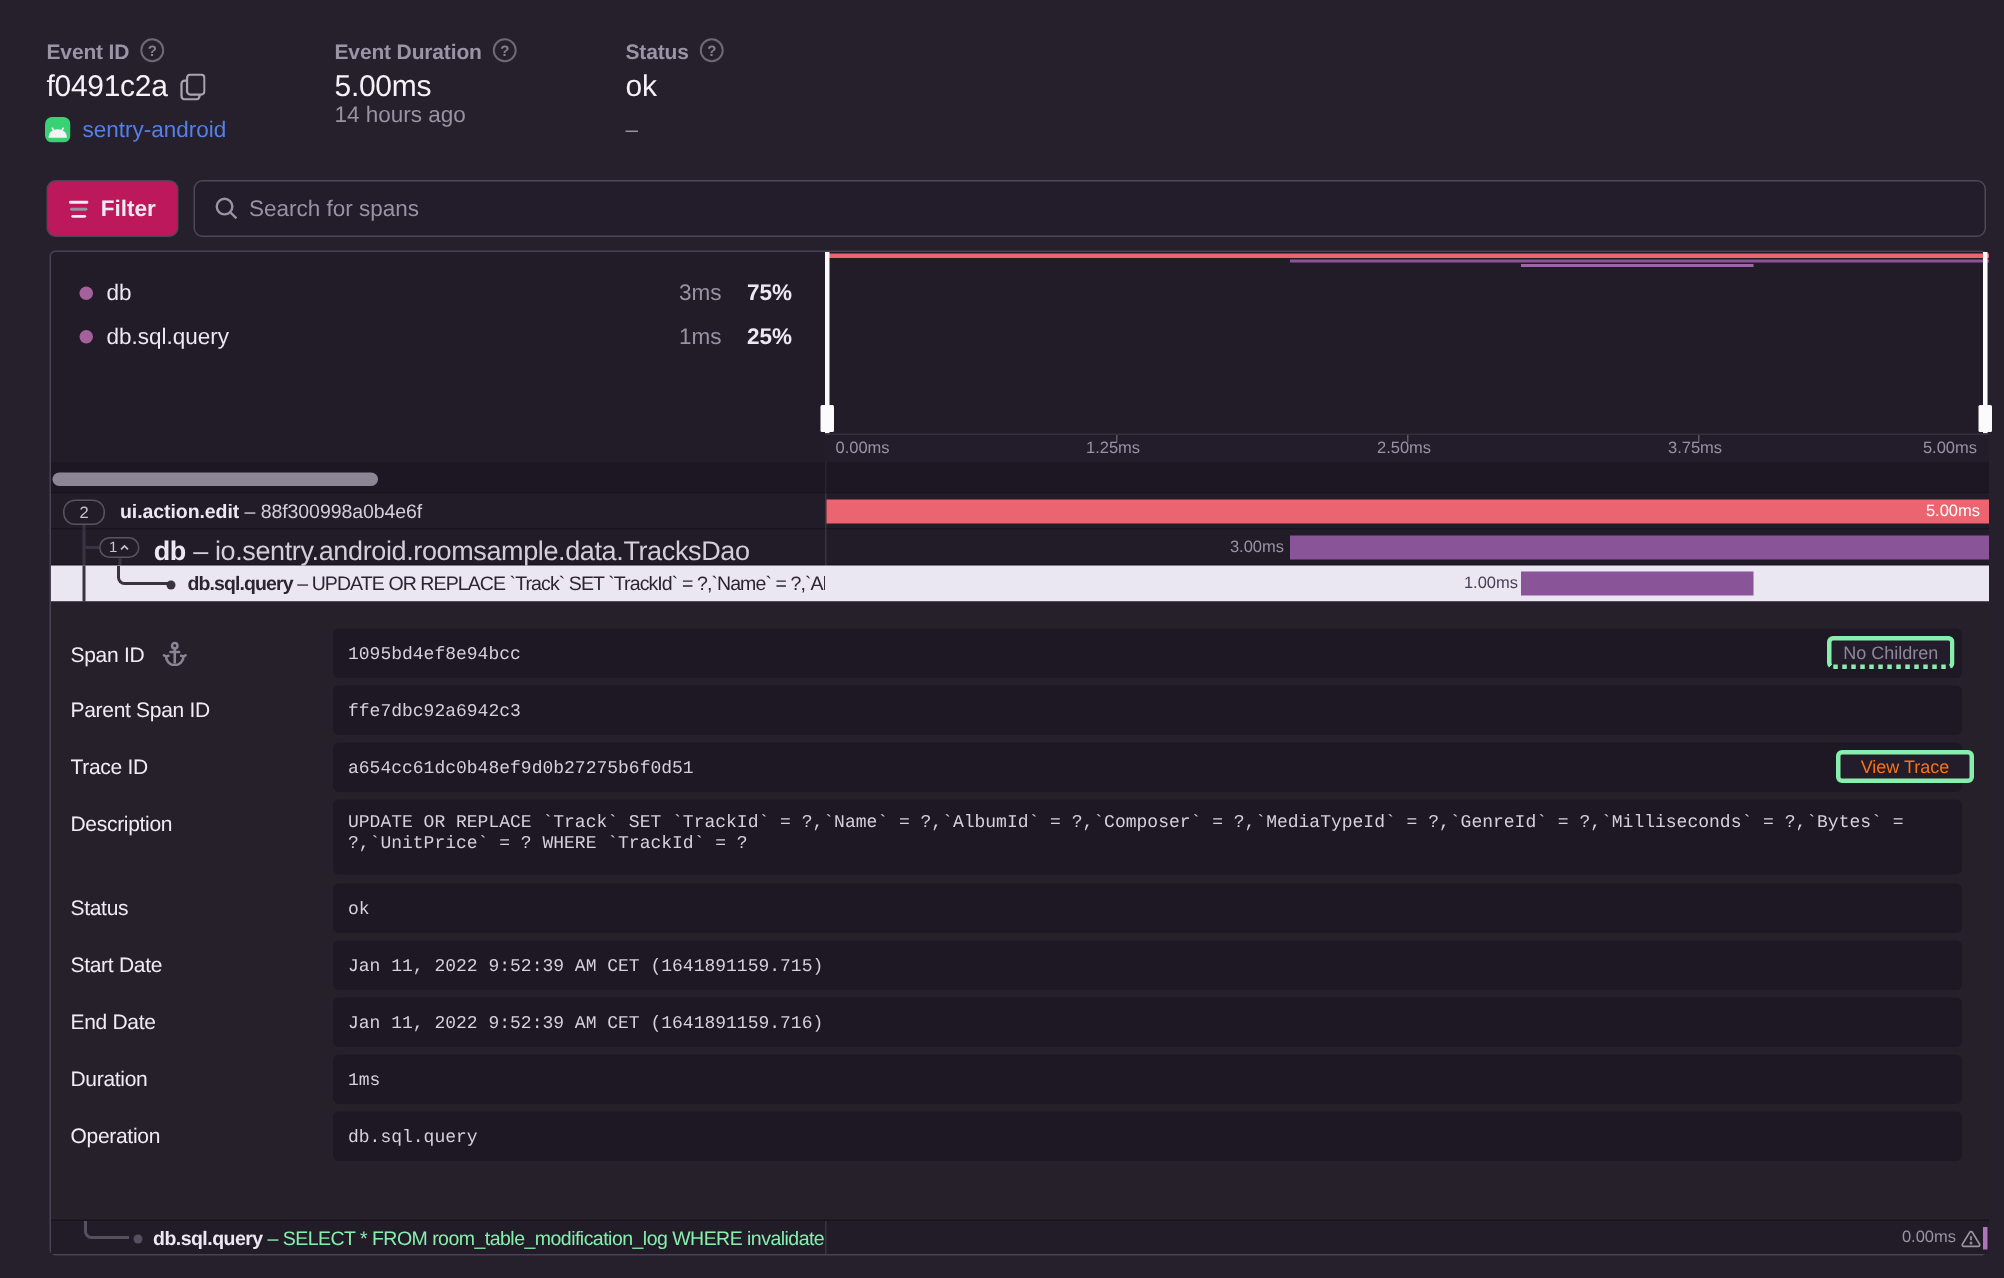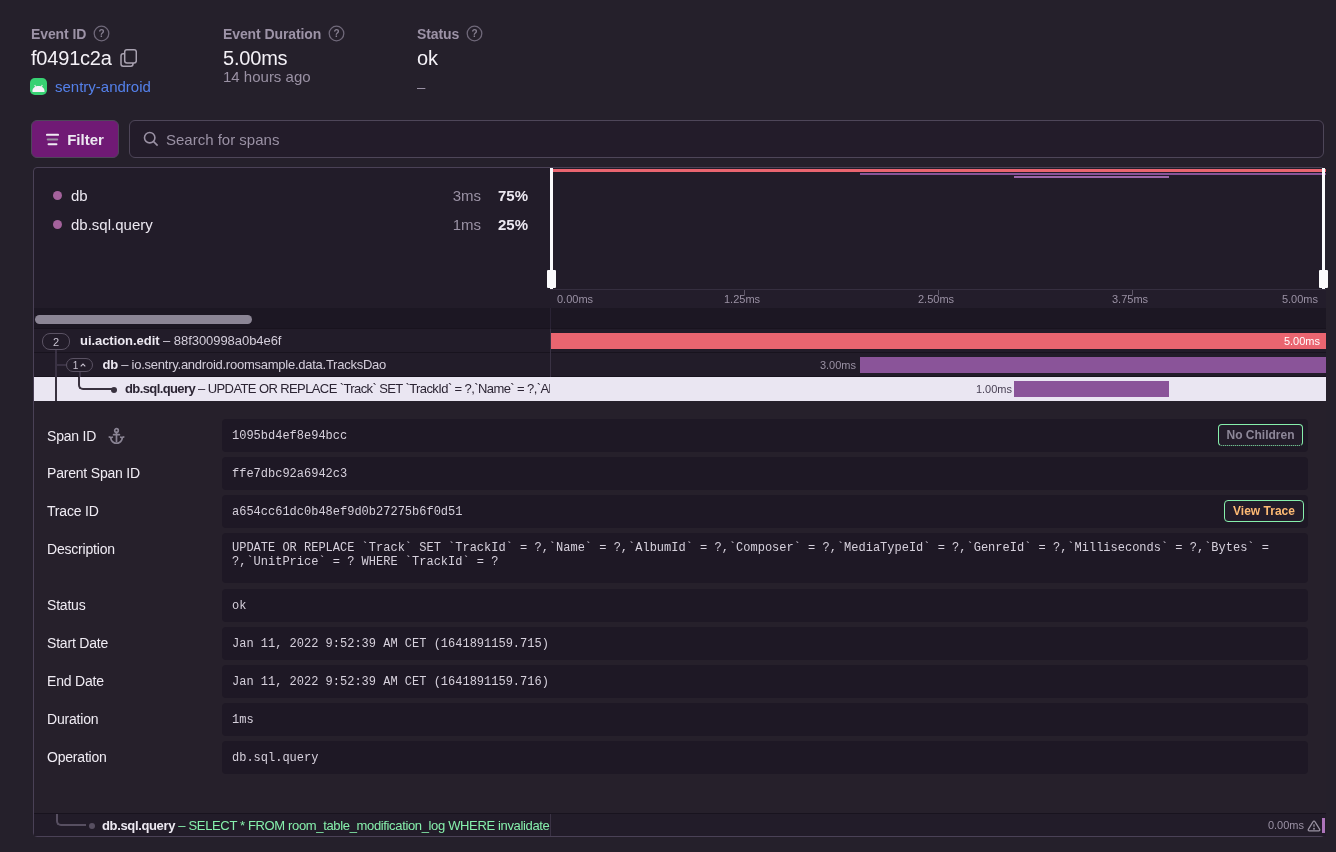--- a/index.html
+++ b/index.html
@@ -3,28 +3,28 @@
 <meta charset="utf-8">
 <style>
 *{margin:0;padding:0;box-sizing:border-box}
 html,body{width:1336px;height:852px;background:#25202b;font-family:"Liberation Sans",sans-serif;overflow:hidden}
 .abs{position:absolute}
 #root{position:relative;width:1336px;height:852px;background:#25202b;color:#ece8f1}
 .hlabel{font-size:14px;font-weight:bold;letter-spacing:-0.1px;color:#9d93a7;display:flex;align-items:center;gap:7px;height:17px}
 .hval{font-size:20px;font-weight:normal;letter-spacing:-0.2px;color:#f4f1f7;display:flex;align-items:center;gap:8px}
 .hsub{font-size:15px;color:#9a91a4;display:flex;align-items:flex-end;gap:8px}
 .link{color:#5480ea}
-.btn{border:1px solid #4e4659;border-radius:6px;background:#701a75}
+.btn{border:1px solid #4e4659;border-radius:6px;background:#be185d}
 #container{position:absolute;left:33px;top:167px;width:1292px;height:670px;border:1px solid #4a4156;border-radius:4px;background:#221c29}
 .divline{position:absolute;left:516px;top:0;width:1px;background:#3a3244}
 .rowdark{background:#221c29;border-bottom:1px solid #18131e}
 .dur{font-size:11px;color:#9a91a4}
 .dlabel{position:absolute;left:13px;font-size:14px;letter-spacing:-0.2px;font-weight:normal;color:#f0ecf4}
 .dbox{position:absolute;left:188px;width:1086px;background:#1e1825;border-radius:4px;font-family:"Liberation Mono",monospace;font-size:12px;color:#d6d0dc;display:flex;align-items:center;padding:0 10px}
-.dbtn{position:absolute;border:1px solid #86efac;border-radius:4px;font-size:12px;font-weight:bold;display:flex;align-items:center;justify-content:center;background:#231c2a}
+.dbtn{position:absolute;border:3px solid #86efac;border-radius:4px;font-size:12px;font-weight:normal;display:flex;align-items:center;justify-content:center;background:#231c2a}
 </style>
 </head>
 <body>
 <div id="root">
 
 <div class="abs" style="left:31px;top:25px">
   <div class="hlabel">Event ID
     <svg width="17" height="17" viewBox="0 0 17 17">
           <circle cx="8.5" cy="8.5" r="7.3" fill="none" stroke="#6f6879" stroke-width="1.3"></circle>
           <text x="8.5" y="12.2" font-size="10" fill="#867f90" text-anchor="middle" font-family="Liberation Sans">?</text>
@@ -142,21 +142,21 @@
         </div>
   </div>
 
   <div class="abs rowdark" style="left:0;top:185px;width:1292px;height:24px">
     <div class="abs" style="left:21px;top:0;width:2px;height:24px;background:#3a3244"></div>
     <div class="abs" style="left:21px;top:11px;width:11px;height:2px;background:#3a3244"></div>
     <span class="abs" style="left:32px;top:5px;width:27px;height:14px;border:1px solid #5a5263;border-radius:7px;font-size:10px;color:#c9c3d1;display:flex;align-items:center;justify-content:center;gap:2px">1<svg width="6" height="4" viewBox="0 0 6 4" fill="none" stroke="#c9c3d1" stroke-width="1.1">
             <path d="M0.7 3.3 L3 1 L5.3 3.3"></path>
           </svg></span>
     <div class="abs" style="left:44.5px;top:19px;width:2px;height:5px;background:#3a3244"></div>
-        <span class="abs" style="left:68.5px;top:4px;font-size:13px;letter-spacing:-0.25px;white-space:nowrap"><b>db</b> <span style="color:#d4cedb">– io.sentry.android.roomsample.data.TracksDao</span></span>
+        <span class="abs" style="left:68.5px;top:4px;font-size:18px;letter-spacing:-0.25px;white-space:nowrap"><b>db</b> <span style="color:#d4cedb">– io.sentry.android.roomsample.data.TracksDao</span></span>
     <div class="divline" style="height:24px"></div>
     <span class="dur abs" style="right:470px;top:6px">3.00ms</span>
     <div class="abs" style="left:826px;top:4px;width:466px;height:16px;background:#8a5499"></div>
   </div>
 
   <div class="abs" style="left:0;top:209px;width:1292px;height:24px;background:#eae6f2;color:#2b2433">
     <div class="abs" style="left:21px;top:0;width:2px;height:24px;background:#39323f"></div>
     <div class="abs" style="left:44px;top:0;width:36px;height:13px;border-left:2px solid #39323f;border-bottom:2px solid #39323f;border-bottom-left-radius:5px"></div>
     <span class="abs" style="left:77px;top:9.5px;width:6px;height:6px;border-radius:50%;background:#39323f"></span>
     <div class="abs" style="left:91px;top:4px;width:425px;overflow:hidden;font-size:13px;letter-spacing:-0.6px;white-space:nowrap"><b>db.sql.query</b> <span>– UPDATE OR REPLACE `Track` SET `TrackId` = ?,`Name` = ?,`AlbumId`</span></div>
@@ -175,21 +175,21 @@
           </svg>
     </div>
     <div class="dbox" style="top:18px;height:33px">1095bd4ef8e94bcc</div>
     <div class="dbtn" style="left:1184px;top:23px;width:85px;height:22px;color:#8d8798;border-bottom-style:dotted">No Children</div>
 
     <div class="dlabel" style="top:64px">Parent Span ID</div>
     <div class="dbox" style="top:56px;height:33px">ffe7dbc92a6942c3</div>
 
     <div class="dlabel" style="top:102px">Trace ID</div>
     <div class="dbox" style="top:94px;height:33px">a654cc61dc0b48ef9d0b27275b6f0d51</div>
-    <div class="dbtn" style="left:1190px;top:99px;width:80px;height:22px;color:#fdba74">View Trace</div>
+    <div class="dbtn" style="left:1190px;top:99px;width:92px;height:22px;color:#f97316">View Trace</div>
 
     <div class="dlabel" style="top:140px">Description</div>
     <div class="dbox" style="top:132px;height:50px;line-height:14px;white-space:pre;align-items:flex-start;padding-top:8px">UPDATE OR REPLACE `Track` SET `TrackId` = ?,`Name` = ?,`AlbumId` = ?,`Composer` = ?,`MediaTypeId` = ?,`GenreId` = ?,`Milliseconds` = ?,`Bytes` =
 ?,`UnitPrice` = ? WHERE `TrackId` = ?</div>
 
     <div class="dlabel" style="top:196px">Status</div>
     <div class="dbox" style="top:188px;height:33px">ok</div>
 
     <div class="dlabel" style="top:234px">Start Date</div>
     <div class="dbox" style="top:226px;height:33px">Jan 11, 2022 9:52:39 AM CET (1641891159.715)</div>

